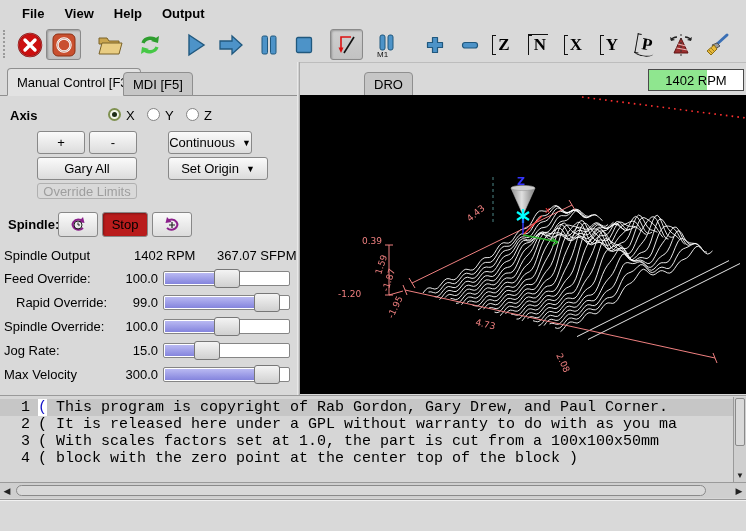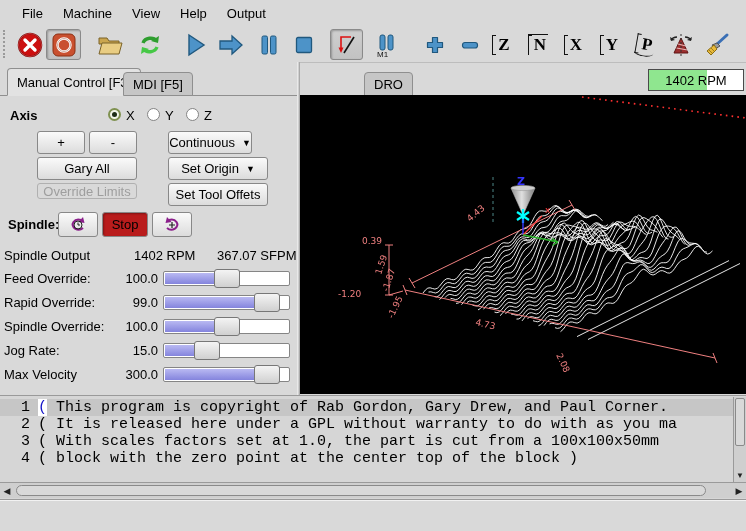--- a/index.html
+++ b/index.html
@@ -1,19 +1,19 @@
 <!DOCTYPE html>
 <html><head>
 <meta charset="utf-8">
 <style>
   html,body{margin:0;padding:0;}
   .window{position:relative;width:746px;height:531px;background:#d9d9d9;font-family:"Liberation Sans",sans-serif;overflow:hidden;color:#000;}
   
   .menubar{position:absolute;left:0;top:0;width:746px;height:27px;background:#d9d9d9;display:flex;align-items:center;padding-left:12px;box-sizing:border-box;gap:0;}
-  .menu-item{font-size:13px;padding:4px 10px;cursor:default;}
+  .menu-item{font-size:13px;padding:4px 10px;cursor:default;font-weight:bold;}
   
   .toolbar{position:absolute;left:0;top:27px;width:746px;height:35px;background:#d9d9d9;border-bottom:1px solid #bdbdbd;}
   .tb-grip{position:absolute;left:3px;top:3px;width:3px;height:28px;border-left:2px dotted #9a9a9a;}
   .tbtn{position:absolute;top:2px;width:32px;height:31px;display:flex;align-items:center;justify-content:center;background:transparent;border:1px solid transparent;border-radius:3px;box-sizing:border-box;}
   .tbtn.framed{background:linear-gradient(#cfcfcf,#c2c2c2);border:1px solid #8a8a8a;box-shadow:inset 1px 1px 2px rgba(0,0,0,.25);}
   .letter{position:relative;font-family:"Liberation Serif",serif;font-weight:bold;font-size:17px;line-height:17px;}
   .letter::before{content:"";position:absolute;left:-6px;top:-1px;bottom:-2px;width:3px;border-left:1px solid #111;border-top:1px solid #111;border-bottom:1px solid #111;}
   .letter.topline::before{border-left:1px solid #111;border-bottom:none;}
   .letter.topline::after{content:"";position:absolute;left:-6px;top:-2px;width:20px;border-top:1px solid #111;}
   .letter.tilt{transform:rotate(10deg);}
@@ -60,21 +60,20 @@
   .hthumb{position:absolute;left:16px;top:2px;height:11px;width:690px;background:#d9d9d9;border:1px solid #8a8a8a;border-radius:6px;box-sizing:border-box;}
   .statusbar{position:absolute;left:0;top:500px;width:746px;height:31px;background:#d9d9d9;border-top:1px solid #f2f2f2;}
 </style>
 </head>
 <body>
 
 <div class="window">
 
   <div class="menubar">
     <span class="menu-item">File</span>
-    <span class="menu-item">Machine</span>
     <span class="menu-item">View</span>
     <span class="menu-item">Help</span>
     <span class="menu-item">Output</span>
   </div>
 
   <div class="toolbar">
     <div class="tb-grip"></div>
 
     <div class="tbtn" style="left:14px">
       <svg width="26" height="26" viewBox="0 0 26 26">
@@ -224,21 +223,20 @@
         <span class="caret">▼</span>
     </div>
 
     <div class="btn" style="left:37px;top:95px;width:100px;height:23px">Gary All</div>
     <div class="btn" style="left:168px;top:95px;width:100px;height:23px">
       <span>Set Origin</span>
         <span class="caret">▼</span>
     </div>
 
     <div class="btn disabled" style="left:37px;top:121px;width:100px;height:16px">Override Limits</div>
-    <div class="btn" style="left:168px;top:121px;width:100px;height:23px">Set Tool Offets</div>
 
     <span class="lbl bold" style="left:8px;top:155px">Spindle:</span>
     <div class="btn" style="left:58px;top:150px;width:40px;height:25px">
       <svg width="20" height="18" viewBox="0 0 20 18">
         <path d="M15 12 A6 5 0 1 1 13 4" fill="none" stroke="#8b1f8b" stroke-width="2"></path>
         <path d="M15 1 L16.5 7 L10.5 6 Z" fill="#8b1f8b"></path>
         <circle cx="10" cy="9" r="4" fill="none" stroke="#222" stroke-width="1"></circle>
         <path d="M10 9 L10 6.5 M10 9 L12 9" stroke="#222" stroke-width="1"></path>
       </svg>
     </div>
@@ -255,21 +253,21 @@
     <span class="lbl" style="left:134px;top:186px">1402 RPM</span>
     <span class="lbl" style="left:217px;top:186px">367.07 SFPM</span>
 
     <span class="lbl" style="left:4px;top:209px">Feed Override:</span>
     <span class="slider-row-value" style="left:98px;top:209px">100.0</span>
     <div class="jslider" style="left:163px;top:209px">
         <div class="fill" style="width: 63px;"></div>
         <div class="handle" style="left: 50px;"></div>
       </div>
 
-    <span class="lbl" style="left:4px;top:233px">Rapid Override:</span>
+    <span class="lbl" style="left:16px;top:233px">Rapid Override:</span>
     <span class="slider-row-value" style="left:98px;top:233px">99.0</span>
     <div class="jslider" style="left:163px;top:233px">
         <div class="fill" style="width: 103px;"></div>
         <div class="handle" style="left: 90px;"></div>
       </div>
 
     <span class="lbl" style="left:4px;top:257px">Spindle Override:</span>
     <span class="slider-row-value" style="left:98px;top:257px">100.0</span>
     <div class="jslider" style="left:163px;top:257px">
         <div class="fill" style="width: 63px;"></div>

